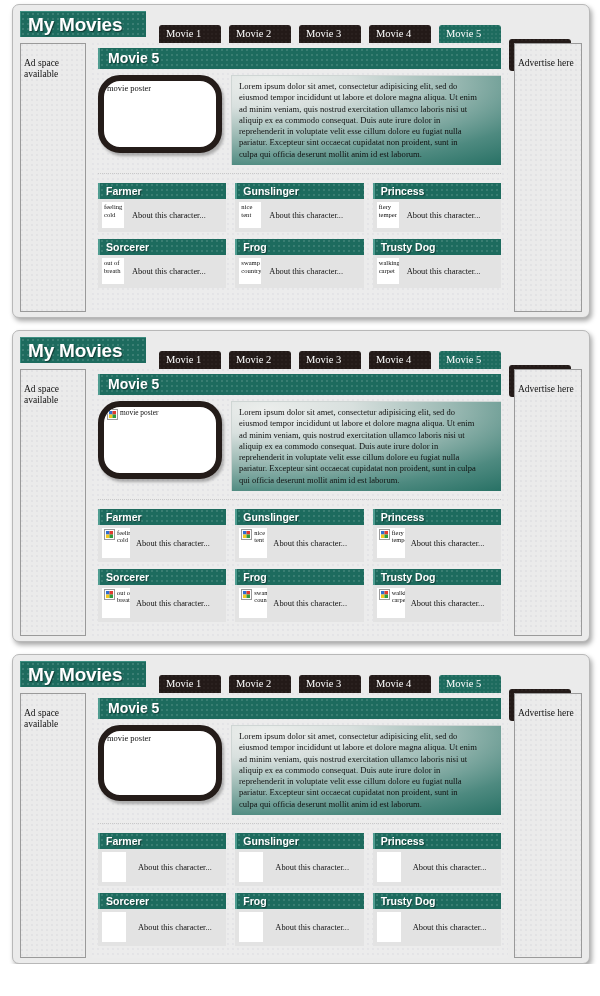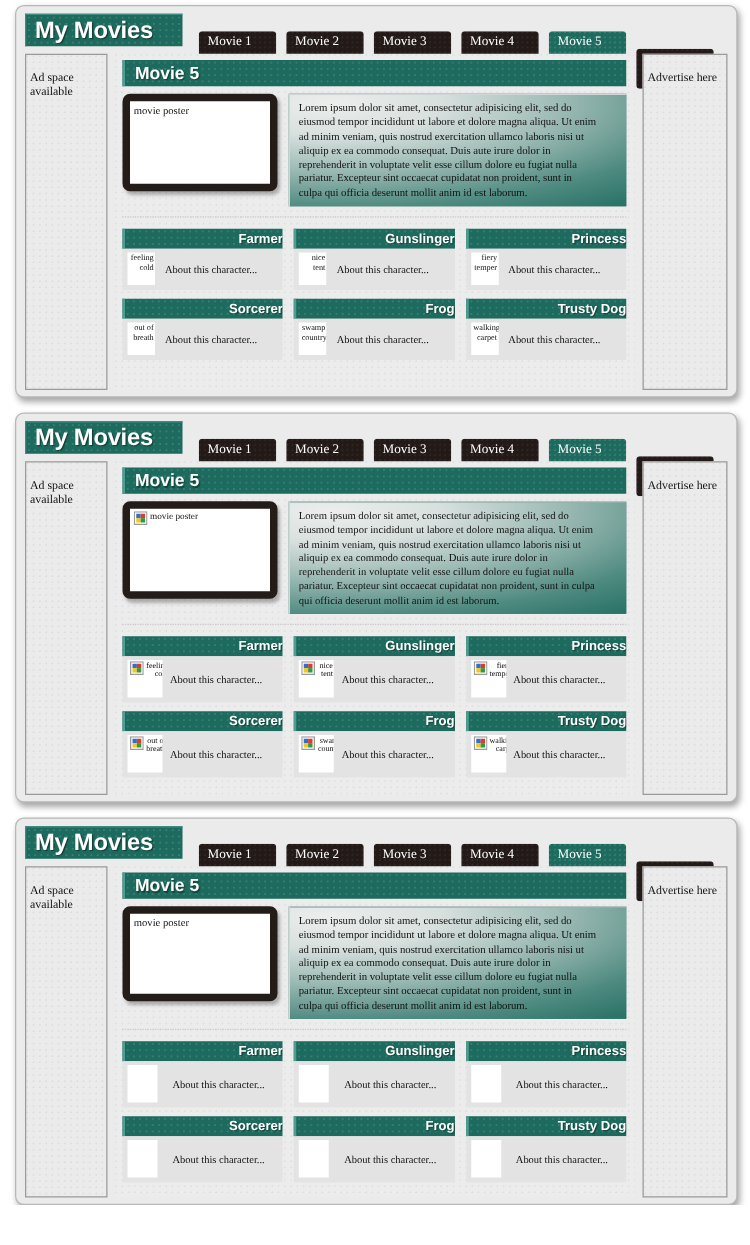--- a/index.html
+++ b/index.html
@@ -160,21 +160,21 @@
     margin-top: 6px;
     padding-bottom: 8px;
     border-bottom: 1px dotted #c9c9c9;
   }
   .poster {
     width: 124px;
     flex: 0 0 124px;
     height: 78px;
     background: #ffffff;
     border: 6px solid #241c19;
-    border-radius: 6px;
+    border-radius: 22px;
     box-sizing: border-box;
     box-shadow: 2px 3px 3px rgba(0,0,0,0.28);
     font-size: 8.5px;
     line-height: 10px;
     color: #111;
     padding: 2px 3px;
     overflow: hidden;
   }
   .desc {
     flex: 1;
@@ -191,21 +191,20 @@
     border-left: 1px solid #cfd6d4;
     border-top: 1px solid #cfd6d4;
   }
 
   
   .char-grid {
     display: grid;
     grid-template-columns: repeat(3, 1fr);
     gap: 7px 9px;
     margin-top: 9px;
-    text-align: right;
   }
   .char-card { min-width: 0; }
   .char-head {
     background: #1d6b5e;
     color: #ffffff;
     font-family: "Liberation Sans", sans-serif;
     font-weight: bold;
     font-size: 10.5px;
     line-height: 16px;
     height: 16px;

